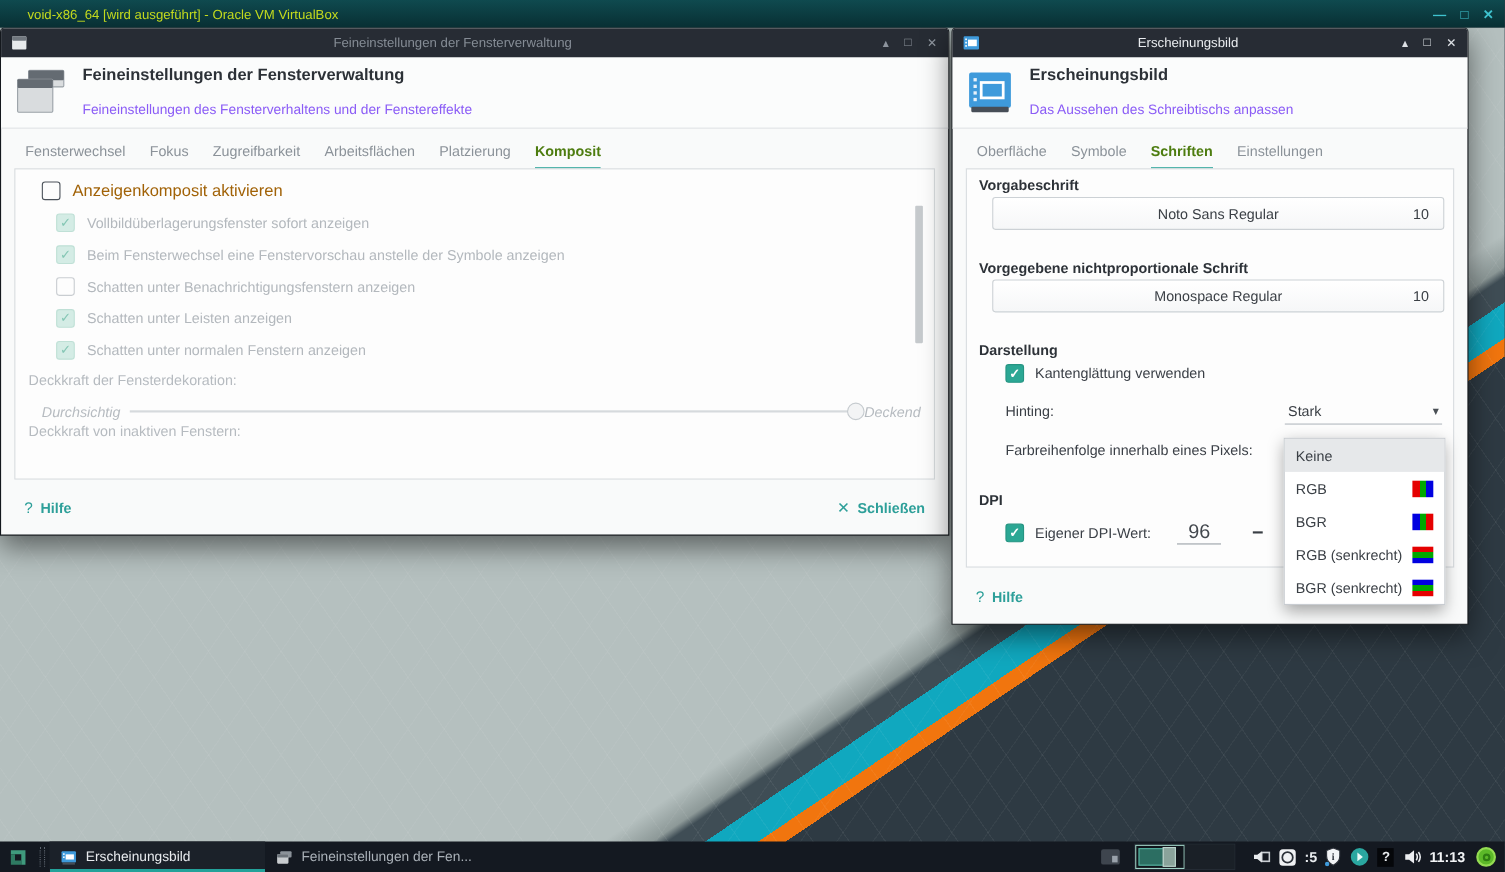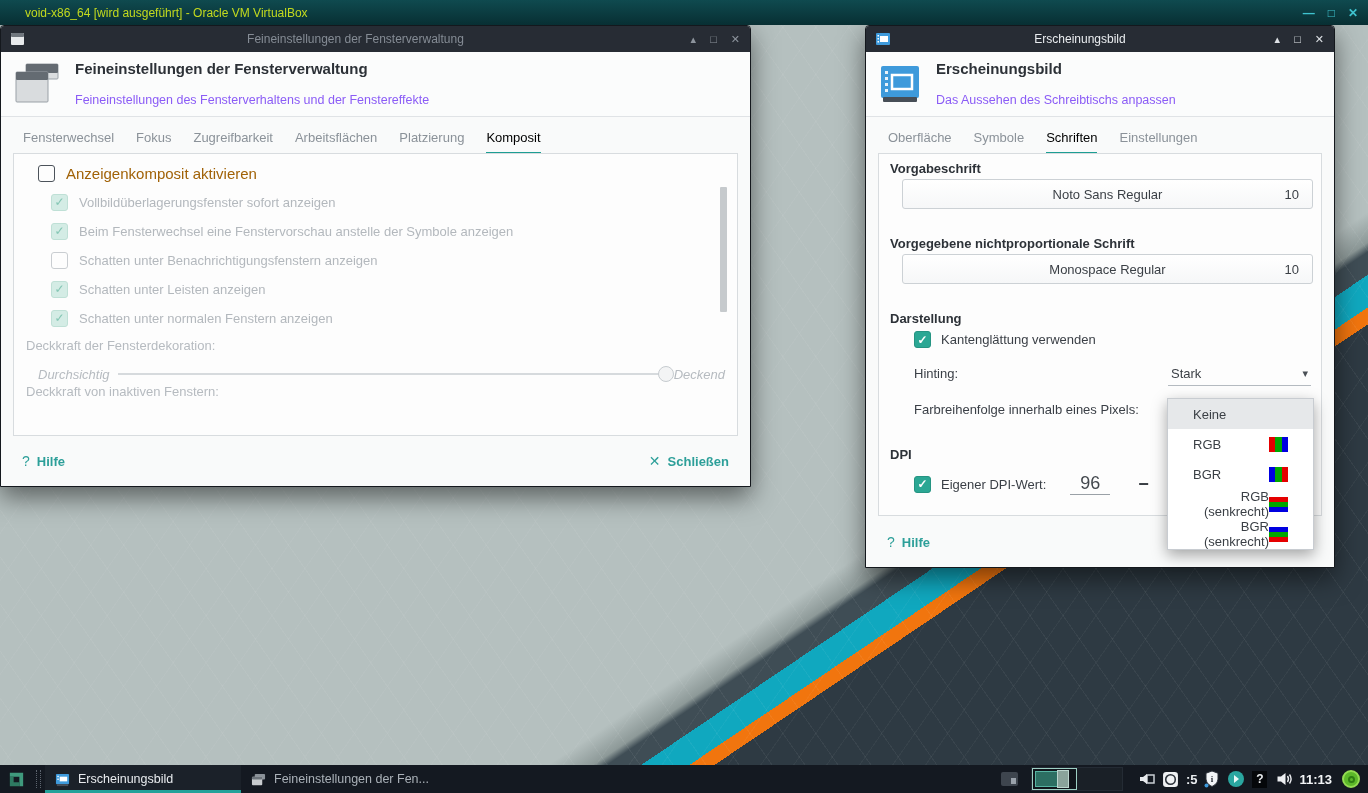--- a/index.html
+++ b/index.html
@@ -40,39 +40,39 @@
   .rw .tb-btns { color:#dde1e5; }
   .tb-icon { width:16px; height:16px; display:block; }
 
   .app-header { display:flex; align-items:center; gap:15px; padding:8px 16px 9px 13px;
     border-bottom:1px solid #e0e3e6; background:#fbfcfc; }
   .app-title { font-size:15px; font-weight:bold; color:#2c3137; }
   .app-sub { font-size:12.5px; color:#8b5cf6; margin-top:16px; }
 
   .tabs { display:flex; gap:22px; padding:13px 22px 0 22px; }
   .tab { font-size:13px; color:#8b9299; padding-bottom:9px; }
-  .tab.active { color:#000000; box-shadow:inset 0 -2px 0 #1d9e93; font-weight:normal; }
+  .tab.active { color:#4d7c0f; box-shadow:inset 0 -2px 0 #1d9e93; font-weight:bold; }
 
   .frame { position:absolute; left:12px; right:12px; border:1px solid #d8dcdf; background:#fdfdfd; }
 
   .footer { position:absolute; left:0; right:0; bottom:0; height:50px; display:flex;
     align-items:center; justify-content:space-between; padding:0 21px; z-index:1; }
   .fbtn { display:flex; align-items:center; gap:7px; color:#2d9f99; font-size:13px; font-weight:bold; }
   .fbtn .glyph { font-weight:normal; font-size:14px; }
 
   
   .cb { width:17px; height:17px; border-radius:3px; display:inline-flex; align-items:center;
     justify-content:center; font-size:12px; flex:none; }
   .cb.on-dis  { background:#d4ece5; border:1px solid #bfe0d6; color:#84c6b4; }
   .cb.off-en  { background:#fdfdfd; border:1px solid #4c535b; color:transparent; }
   .cb.off-dis { background:#fdfdfd; border:1px solid #c9cdd1; color:transparent; }
   .cb.on-en   { background:#2ba794; border:1px solid #259482; color:#fff; font-weight:bold; }
 
   
-  .lw { left:0; top:25px; width:751px; height:462px; }
+  .lw { left:0; top:25px; width:863px; height:462px; }
   .lw .frame { top:127px; height:283px; }
   .cb-list { padding:10px 12px 0 24px; }
   .cb-row { display:flex; align-items:center; gap:11px; height:18px; margin-bottom:11px; }
   .cb-row.indent { margin-left:13px; }
   .cb-label-en { font-size:15px; color:#a16207; }
   .cb-label-dis { font-size:13px; color:#b3b8bd; }
   .dis-label { font-size:13px; color:#b6bbc0; margin:2px 0 0 12px; }
   .slider-row { display:flex; align-items:center; margin:13px 12px 0 24px; }
   .slider-lab { font-size:13px; color:#b6bbc0; font-style:italic; }
   .slider-line { flex:1; height:2px; background:#d6dadd; margin:0 8px; }
@@ -98,21 +98,21 @@
   .dpi-input { width:40px; height:22px; border:none; border-bottom:1px solid #9aa1a7;
     background:transparent; text-align:center; font-size:18px; color:#43484e;
     font-family:"Liberation Sans", sans-serif; }
   .step { font-size:18px; color:#393e44; font-weight:bold; line-height:1; }
   .step.minus { margin-left:18px; }
   .step.plus { margin-left:18px; }
 
   
   .popup { position:absolute; left:301px; top:372px; width:147px; background:#ffffff;
     border:1px solid #c8ccd1; box-shadow:0 5px 14px rgba(0,0,0,0.35); z-index:5; }
-  .p-item { height:30px; display:flex; align-items:center; padding:0 25px; font-size:13px; color:#3a3f45;text-align:right; }
+  .p-item { height:30px; display:flex; align-items:center; padding:0 10px; font-size:13px; color:#3a3f45; }
   .p-item.sel { background:#e6e8ea; }
   .sw { width:19px; height:15px; margin-left:auto; flex:none; }
   .sw-rgbv { background:linear-gradient(90deg,#e50000 0 34%,#00a800 34% 67%,#0000e0 67%); }
   .sw-bgrv { background:linear-gradient(90deg,#0000e0 0 34%,#00a800 34% 67%,#e50000 67%); }
   .sw-rgbh { background:linear-gradient(180deg,#e50000 0 34%,#00a800 34% 67%,#0000e0 67%); }
   .sw-bgrh { background:linear-gradient(180deg,#0000e0 0 34%,#00a800 34% 67%,#e50000 67%); }
 
   
   .panel { position:absolute; left:0; bottom:0; width:1368px; height:28px; background:#141921;
     display:flex; align-items:center; z-index:30; }

